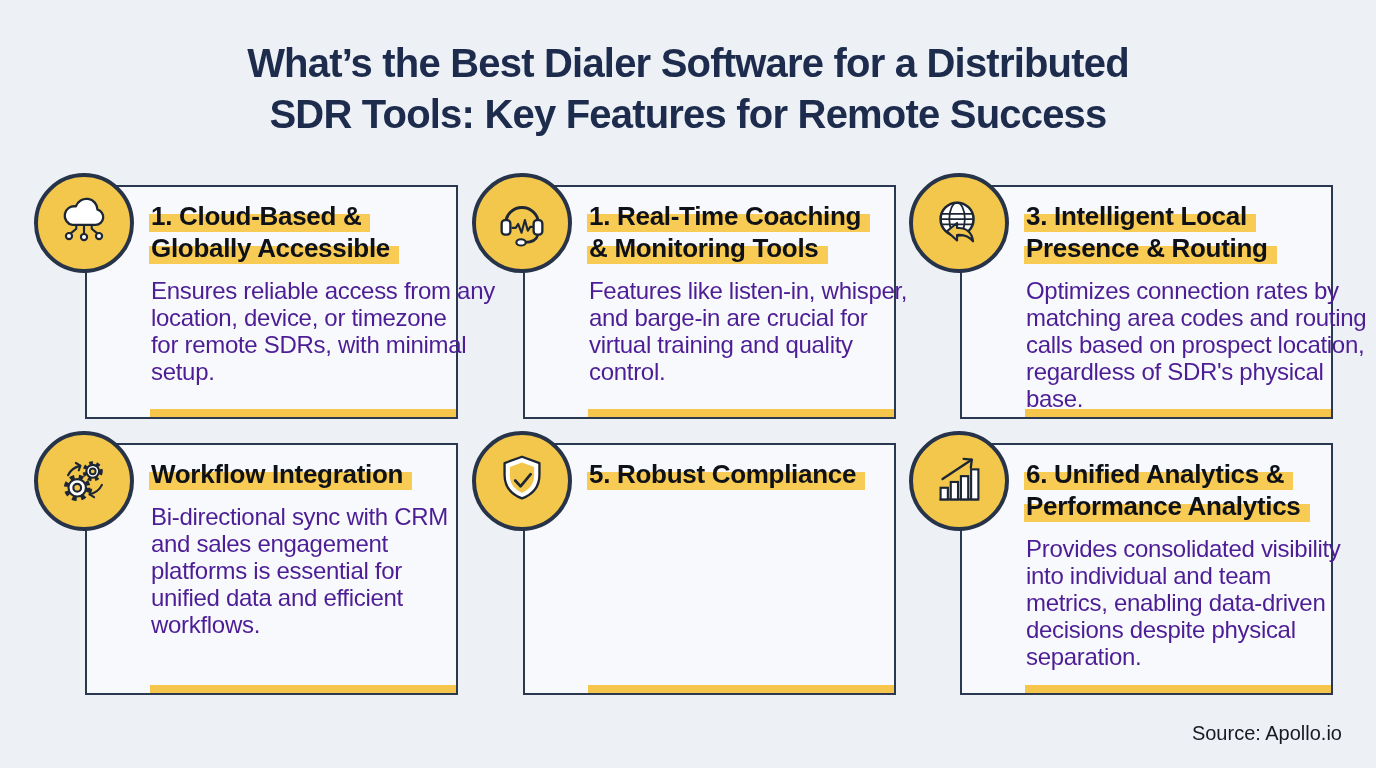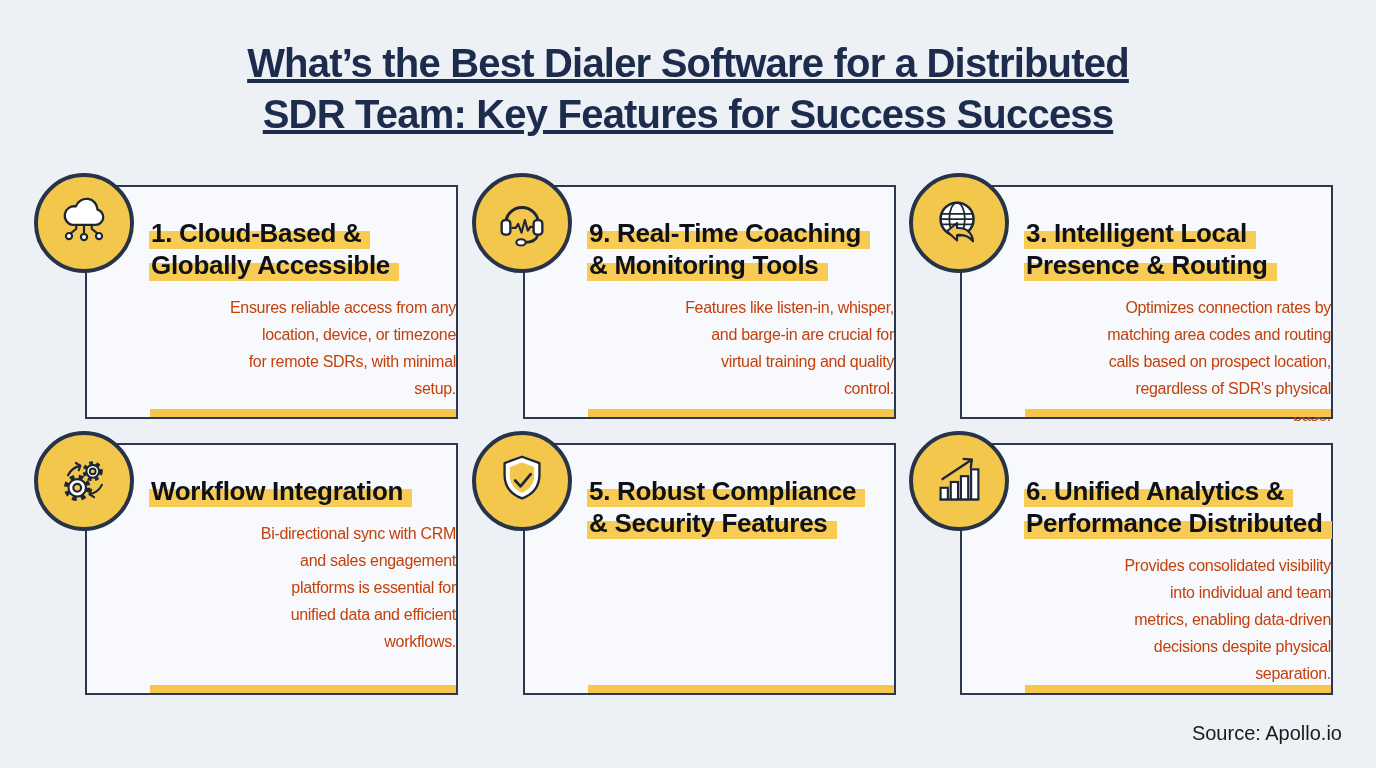--- a/index.html
+++ b/index.html
@@ -9,21 +9,20 @@
     font-family:"Liberation Sans", sans-serif;
     position:relative;
     overflow:hidden;
   }
   .title{
     position:absolute;top:38px;left:0;right:0;
     margin:0;text-align:center;
     font-size:40px;line-height:51px;font-weight:bold;
     letter-spacing:-0.8px;
     color:#1d2b4c;
-    text-decoration:underline;
   }
   .title .tl{display:block;}
   .card{
     position:absolute;width:369px;
     background:#f7f9fc;
     border:2px solid #2b3950;
     box-sizing:content-box;
   }
   .row1{top:185px;height:230px;}
   .row2{top:443px;height:248px;}
@@ -31,56 +30,56 @@
   .col2{left:523px;}
   .col3{left:960px;}
   .circle{
     position:absolute;left:-53px;top:-14px;
     width:92px;height:92px;
     background:#f3c74c;
     border:4px solid #273349;
     border-radius:50%;
     display:flex;align-items:center;justify-content:center;
   }
-  .content{padding:30px 0 0 64px;text-align:right;}
+  .content{padding:13px 0 0 64px;}
   .heading{margin:0;}
   .hl{
     display:table;
     white-space:nowrap;
     font-size:26px;line-height:32px;font-weight:bold;
     letter-spacing:-0.3px;
     color:#0e1117;
     background:linear-gradient(to bottom, rgba(0,0,0,0) 44%, #f8cb55 44%);
     padding:0 9px 0 2px;margin-left:-2px;
   }
   .bodytext{
     margin:13px 0 0 0;
-    font-size:16px;line-height:27px;
+    font-size:24px;line-height:27px;
     letter-spacing:-0.3px;
-    color:#c2410c;
+    color:#4c1d95;
     white-space:pre;
   }
   .bottombar{
     position:absolute;left:63px;right:0;bottom:0;height:8px;
     background:#f5c64b;
   }
   .source{
     position:absolute;top:722px;right:34px;
     font-size:20px;color:#171a20;
   }
   svg .ln{stroke:#1d2635;fill:none;}
 </style>
 </head>
 <body>
 
 <div class="page">
 
   <h1 class="title">
     <span class="tl">What’s the Best Dialer Software for a Distributed</span>
-    <span class="tl">SDR Team: Key Features for Success Success</span>
+    <span class="tl">SDR Tools: Key Features for Remote Success</span>
   </h1>
 
   <section class="card row1 col1">
     <div class="circle">
       <svg width="62" height="62" viewBox="0 0 64 64">
         <path d="M20 34h24a8 8 0 0 0 2-15.7A11.5 11.5 0 0 0 23.6 14.9A9.3 9.3 0 0 0 20 34Z" fill="#ffffff" stroke="#1d2635" stroke-width="2.4" stroke-linejoin="round"></path>
         <path class="ln" d="M32 34V43" stroke-width="2.2"></path>
         <path class="ln" d="M24 34v4l-6 5" stroke-width="2.2"></path>
         <path class="ln" d="M40 34v4l6 5" stroke-width="2.2"></path>
         <circle cx="32" cy="46.5" r="3.2" fill="#ffffff" stroke="#1d2635" stroke-width="2.2"></circle>
@@ -107,21 +106,21 @@
         <path class="ln" d="M15 33a17 17 0 0 1 34 0" stroke-width="3"></path>
         <rect x="11" y="29" width="9" height="15" rx="3.5" fill="#ffffff" stroke="#1d2635" stroke-width="2.4"></rect>
         <rect x="44" y="29" width="9" height="15" rx="3.5" fill="#ffffff" stroke="#1d2635" stroke-width="2.4"></rect>
         <path class="ln" d="M22 37h3.5l2.5-4 3.5 9 3.5-13 3 11 2.5-4H43" stroke-width="2.2" stroke-linejoin="round" stroke-linecap="round"></path>
         <path class="ln" d="M48.5 44c-1.5 6-7 8-13.5 8" stroke-width="2.6"></path>
         <ellipse cx="31" cy="52" rx="4.8" ry="3.2" fill="#ffffff" stroke="#1d2635" stroke-width="2.2"></ellipse>
       </svg>
     </div>
     <div class="content">
       <div class="heading">
-        <span class="hl">9. Real-Time Coaching</span>
+        <span class="hl">1. Real-Time Coaching</span>
         <span class="hl">&amp; Monitoring Tools</span>
       </div>
       <p class="bodytext">Features like listen-in, whisper,
 and barge-in are crucial for
 virtual training and quality
 control.</p>
     </div>
     <div class="bottombar"></div>
   </section>
 
@@ -180,42 +179,41 @@
     <div class="circle">
       <svg width="62" height="62" viewBox="0 0 64 64">
         <path d="M32 7l18 6.5v12c0 12.5-7.5 20.5-18 24.5-10.5-4-18-12-18-24.5v-12z" fill="#ffffff" stroke="#1d2635" stroke-width="2.4" stroke-linejoin="round"></path>
         <path d="M32 13l12.5 4.5v8.8c0 9-5.2 14.8-12.5 17.9-7.3-3.1-12.5-8.9-12.5-17.9v-8.8z" fill="#f3c74c"></path>
         <path class="ln" d="M25 31.5l5.5 6L41 25" stroke-width="2.8" stroke-linecap="round" stroke-linejoin="round"></path>
       </svg>
     </div>
     <div class="content">
       <div class="heading">
         <span class="hl">5. Robust Compliance</span>
-        <span class="hl">&amp; Security Features</span>
       </div>
     </div>
     <div class="bottombar"></div>
   </section>
 
   <section class="card row2 col3">
     <div class="circle">
       <svg width="62" height="62" viewBox="0 0 64 64">
         <path class="ln" d="M12 51h40" stroke-width="2.4"></path>
         <rect x="13" y="39" width="7.5" height="12" fill="#ffffff" stroke="#1d2635" stroke-width="2.2"></rect>
         <rect x="23.5" y="33" width="7.5" height="18" fill="#ffffff" stroke="#1d2635" stroke-width="2.2"></rect>
         <rect x="34" y="27" width="7.5" height="24" fill="#ffffff" stroke="#1d2635" stroke-width="2.2"></rect>
         <rect x="44.5" y="20" width="7.5" height="31" fill="#ffffff" stroke="#1d2635" stroke-width="2.2"></rect>
         <path class="ln" d="M15 30L45 10" stroke-width="2.4" stroke-linecap="round"></path>
         <path class="ln" d="M36.8 9.2L45.2 9.9l-1 8.4" stroke-width="2.4" stroke-linecap="round" stroke-linejoin="round"></path>
       </svg>
     </div>
     <div class="content">
       <div class="heading">
         <span class="hl">6. Unified Analytics &amp;</span>
-        <span class="hl">Performance Distributed</span>
+        <span class="hl">Performance Analytics</span>
       </div>
       <p class="bodytext">Provides consolidated visibility
 into individual and team
 metrics, enabling data-driven
 decisions despite physical
 separation.</p>
     </div>
     <div class="bottombar"></div>
   </section>
 

